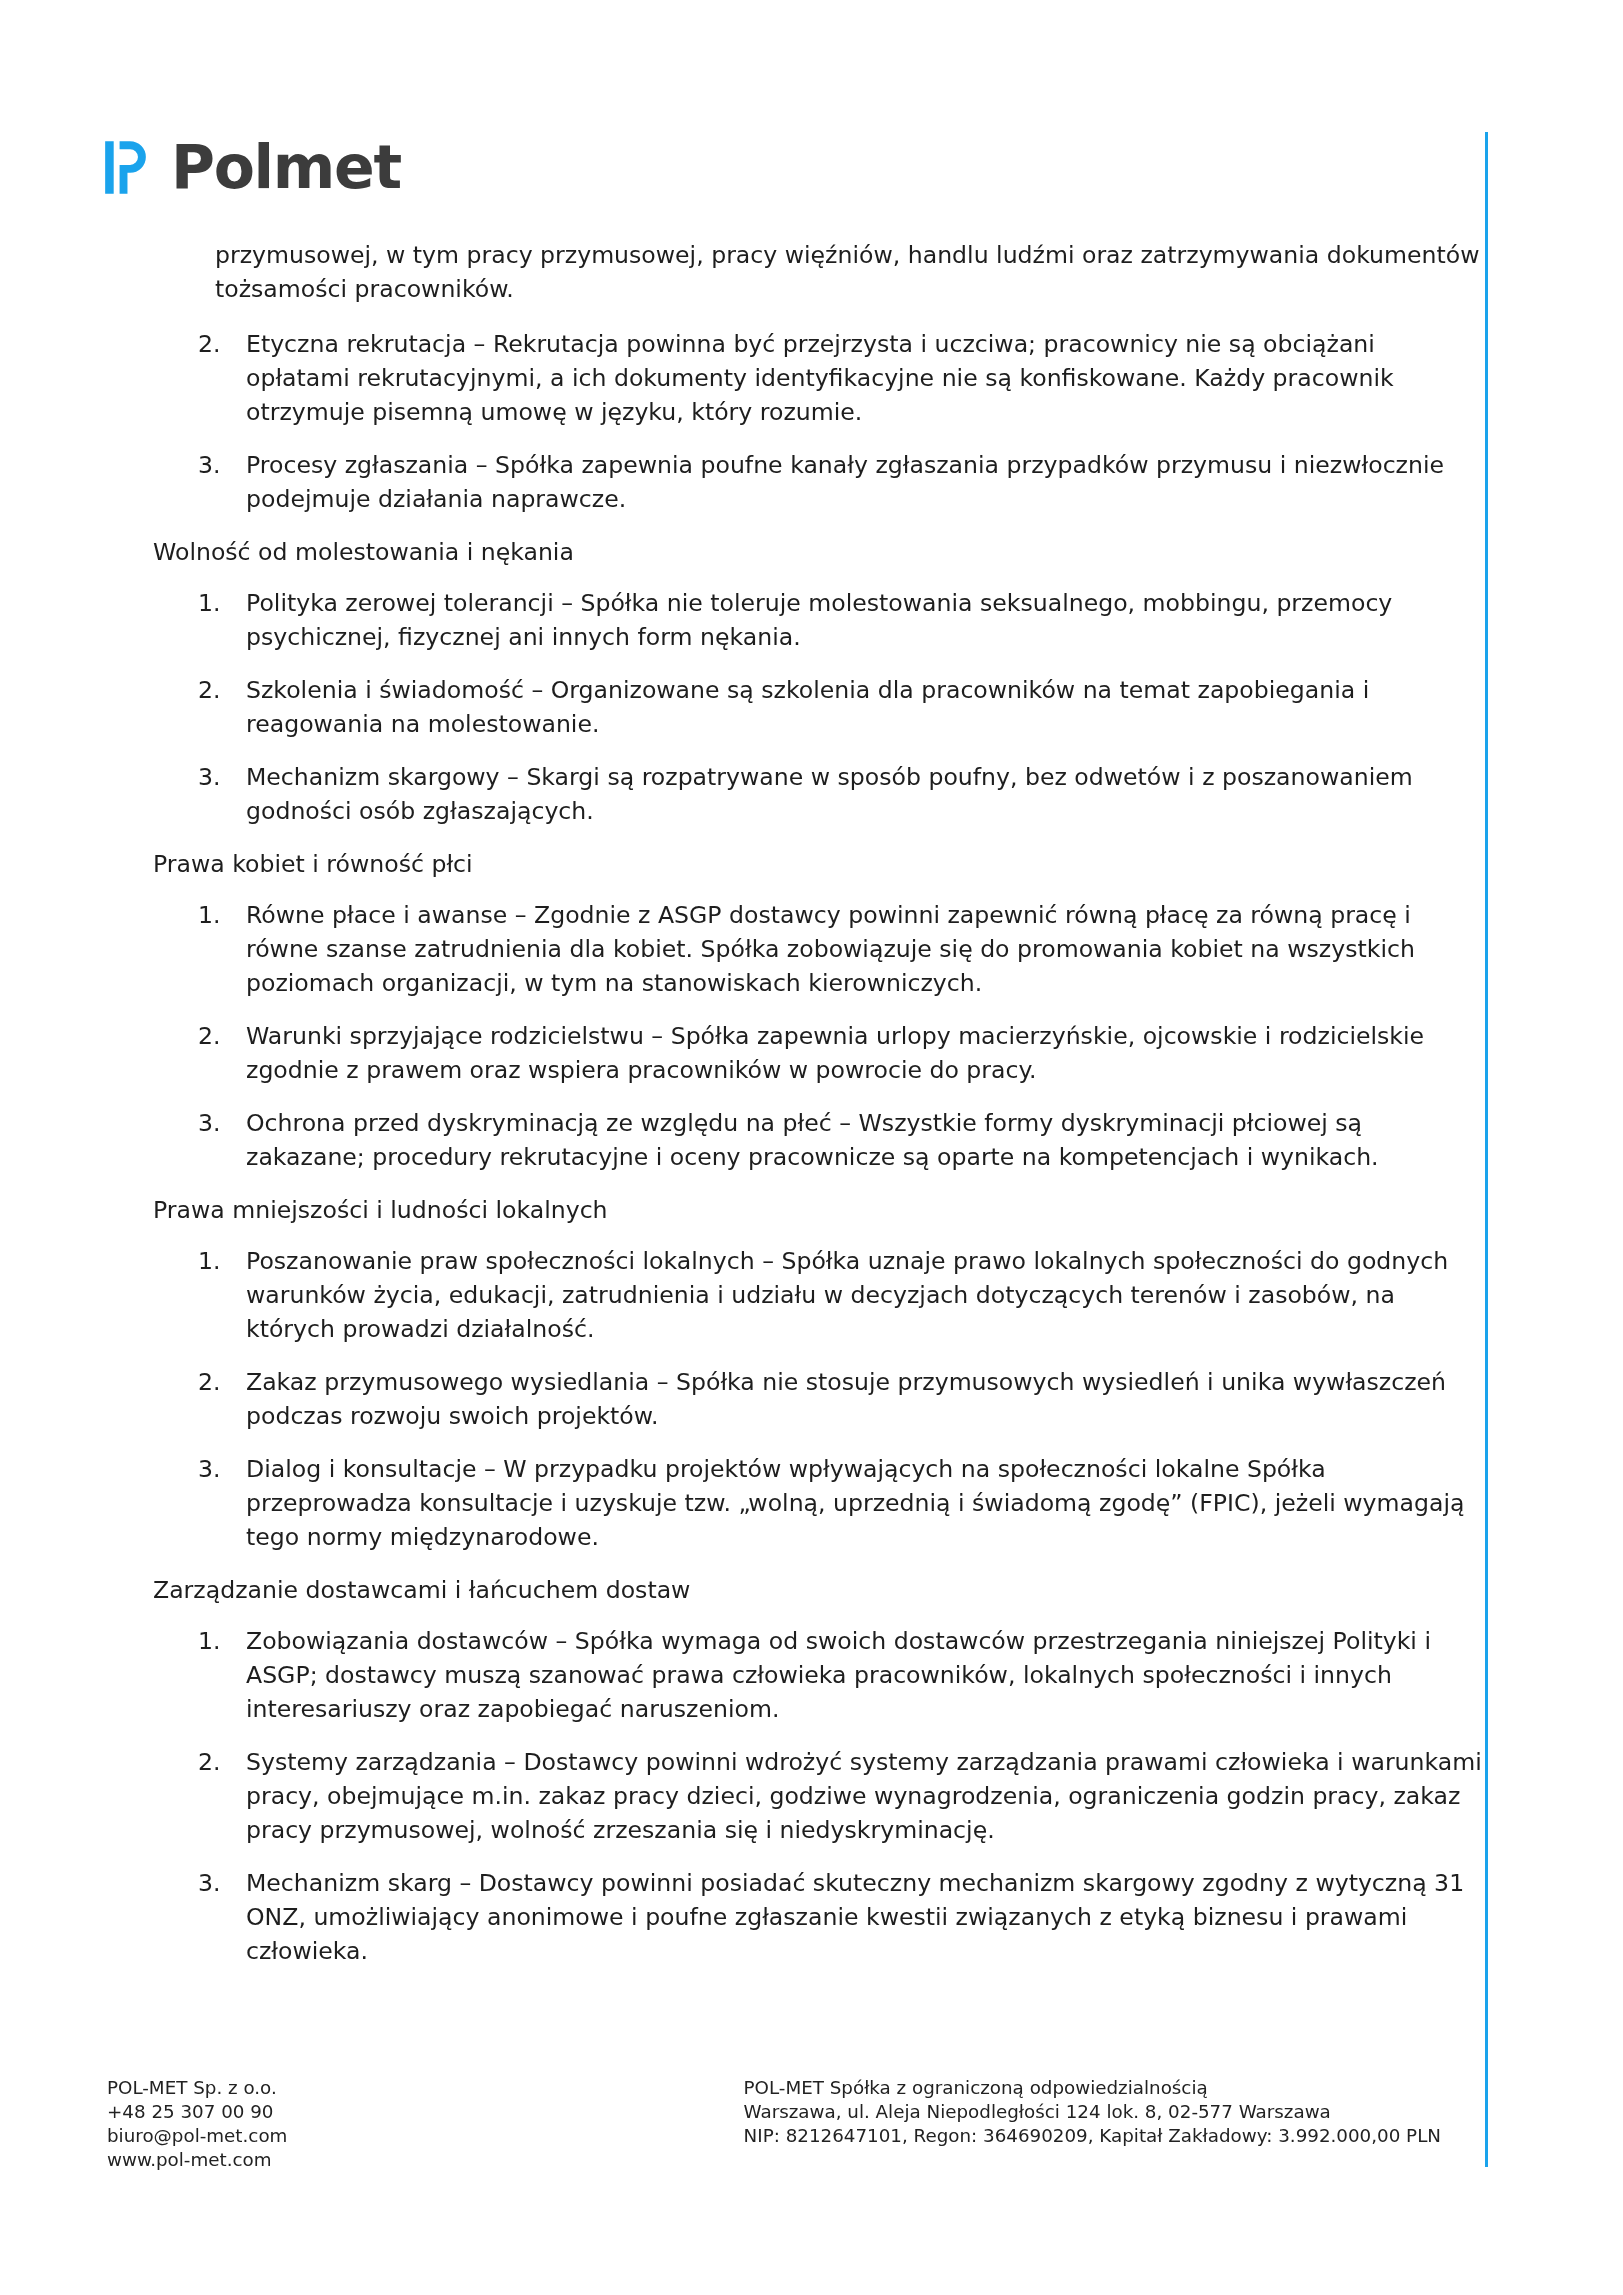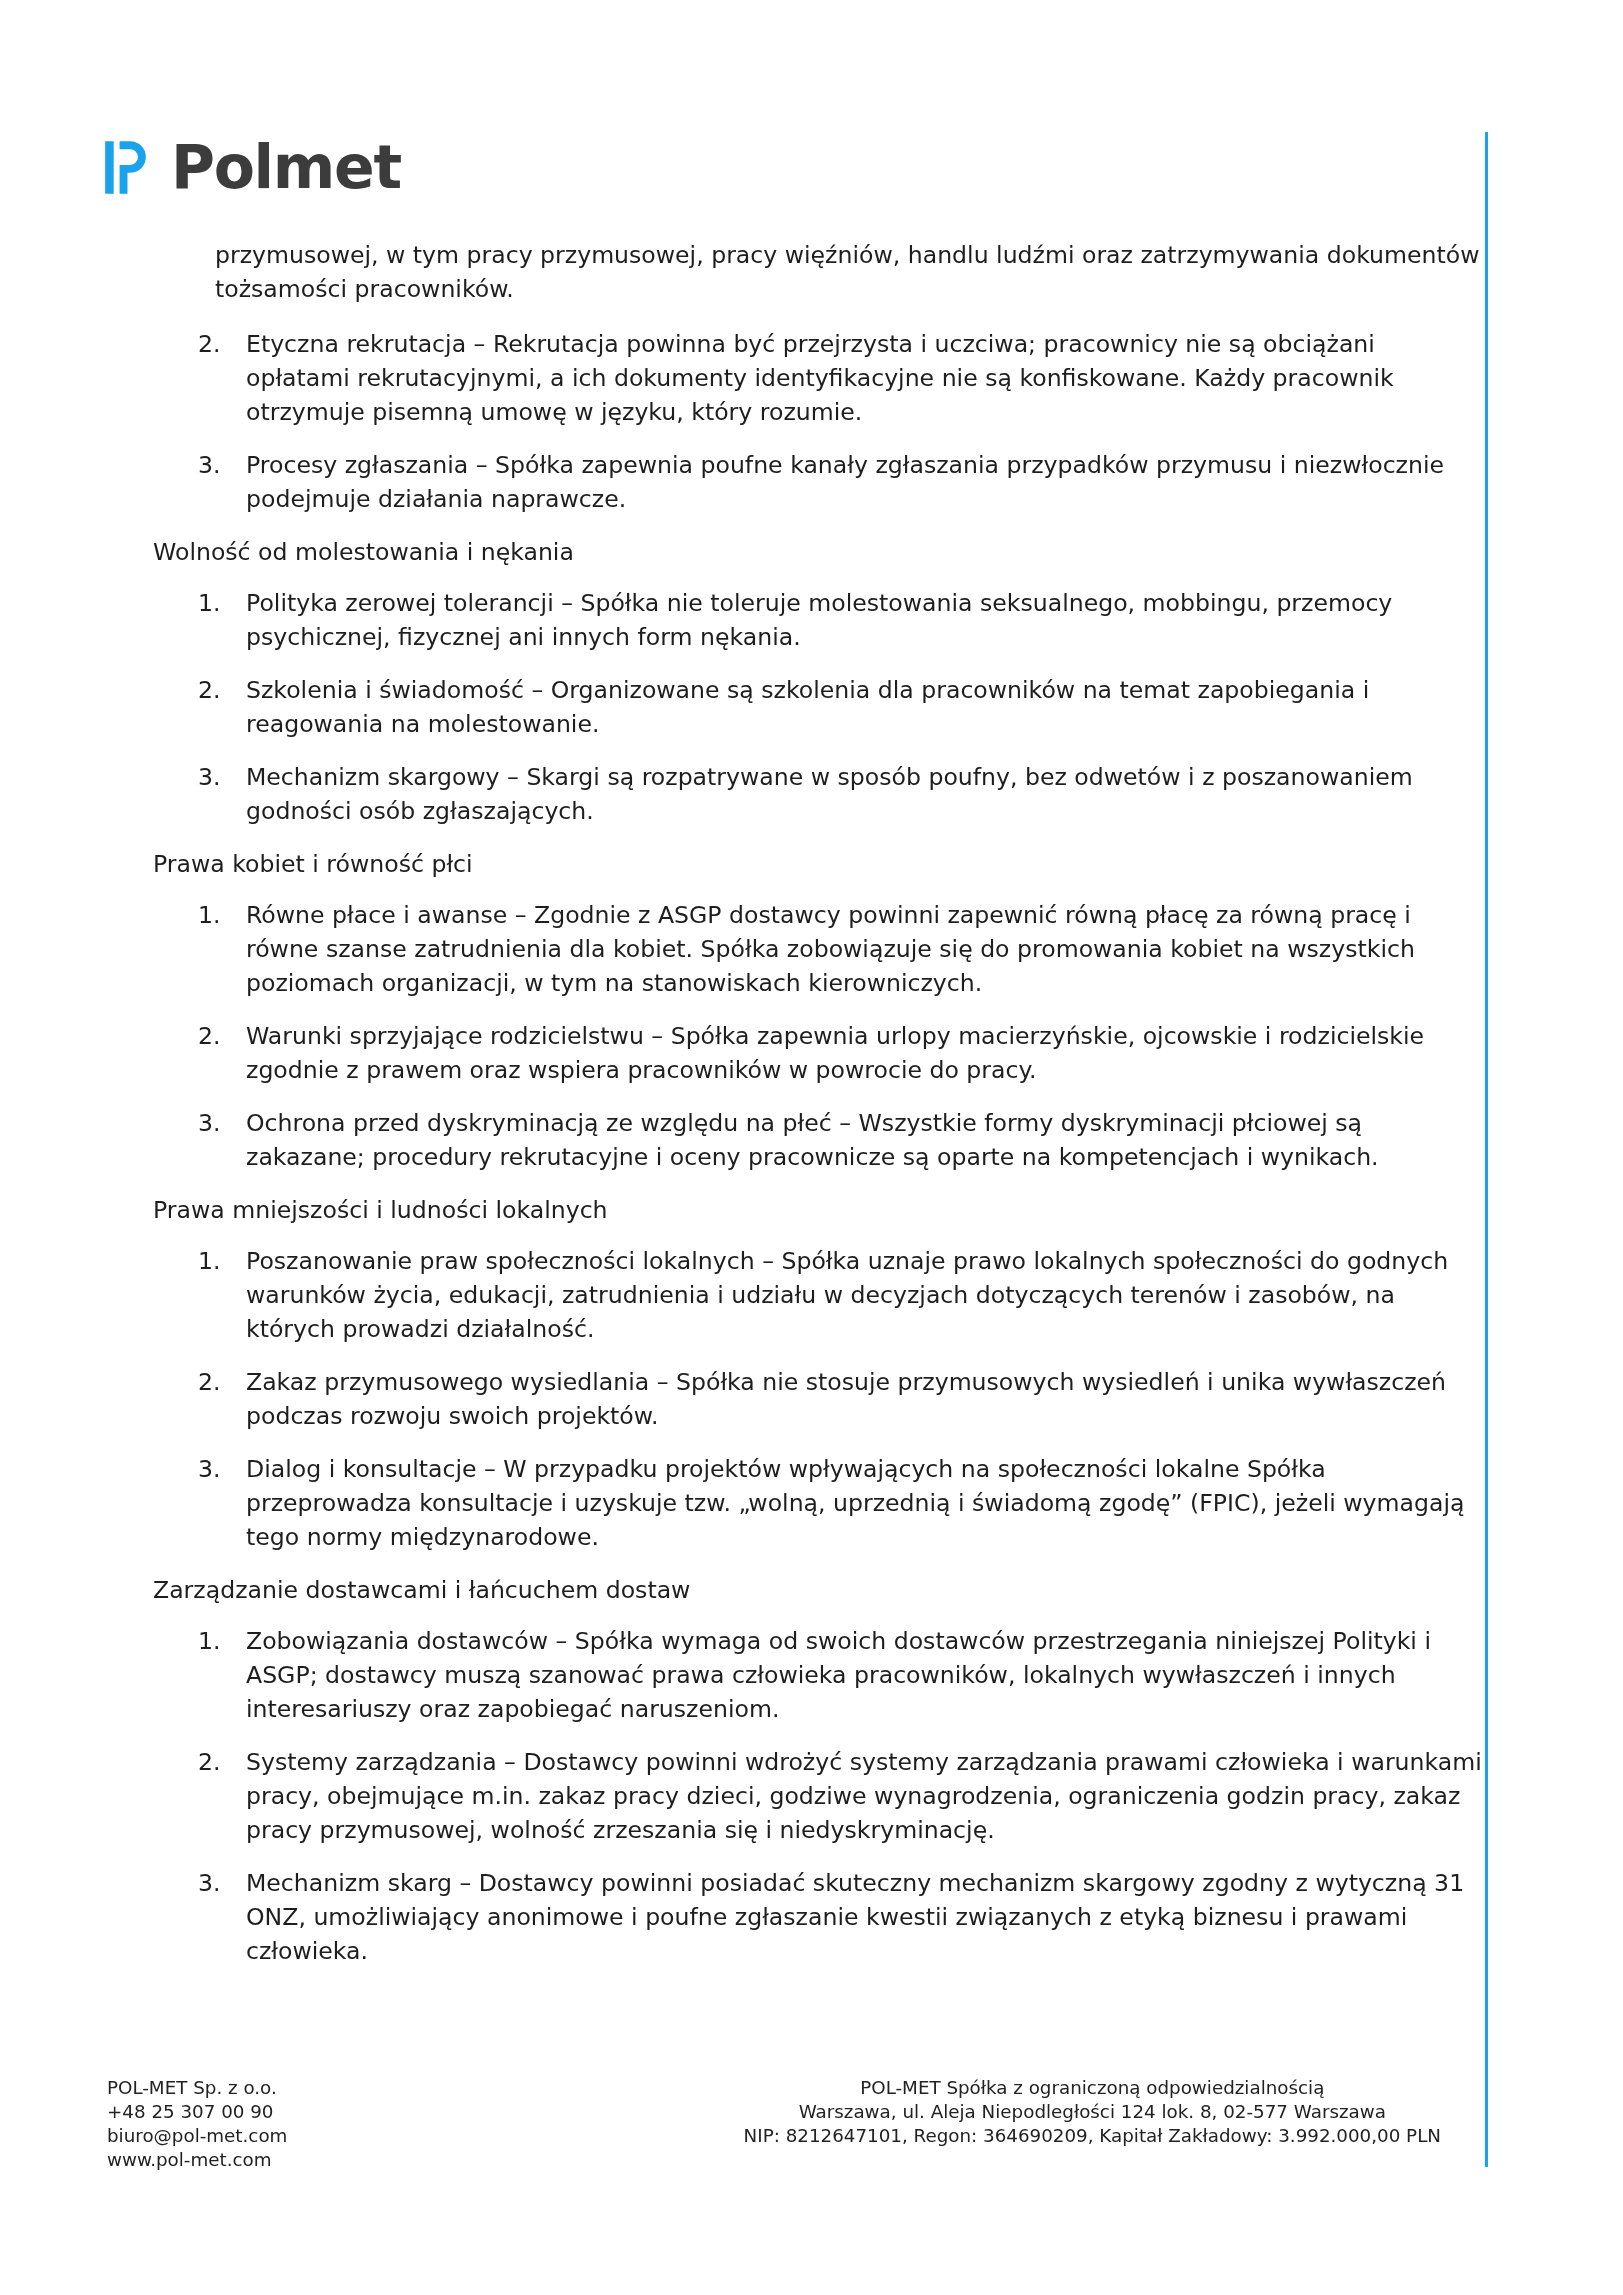--- a/index.html
+++ b/index.html
@@ -11,21 +11,21 @@
   .vline { position: absolute; left: 1485px; top: 132px; width: 3.3px; height: 2035px; background: #1aa3ec; }
   .content { position: absolute; left: 153px; top: 238px; width: 1329px; font-size: 23.6px; line-height: 34px; }
   .cont-par { margin-left: 62px; margin-bottom: 21px; }
   .heading { margin: 17px 0 17px 0; }
   ol { list-style: none; margin: 0; padding: 0; }
   .item { display: flex; margin-bottom: 19px; }
   .item .num { width: 48px; margin-left: 45px; flex: none; }
   .item .txt { flex: 1; }
   .section { margin-top: 0; }
   .footer-left { position: absolute; left: 107px; top: 2076px; font-size: 18.3px; line-height: 24px; color: #222; }
-  .footer-right { position: absolute; right: 183px; top: 2076px; font-size: 18.3px; line-height: 24px; color: #222; text-align: center; }
+  .footer-right { position: absolute; right: 183px; top: 2076px; font-size: 18.3px; line-height: 24px; color: #222; text-align: left; }
   .footer-left div, .footer-right div { white-space: nowrap; }
 </style>
 </head>
 <body>
 
 <div class="logo">
   <span class="logo-mark">
     <svg width="41" height="63" viewBox="0 0 62 96">
       <rect x="0" y="8" width="13" height="80" fill="#1aa3ec"></rect>
       <path d="M22 8 H38 A24 24 0 0 1 38 56 H34 V88 H22 V44 H38 A12 12 0 0 0 38 20 H22 Z" fill="#1aa3ec"></path>
@@ -102,21 +102,21 @@
           <span class="txt">Dialog i konsultacje – W przypadku projektów wpływających na społeczności lokalne Spółka przeprowadza konsultacje i uzyskuje tzw. „wolną, uprzednią i świadomą zgodę” (FPIC), jeżeli wymagają tego normy międzynarodowe.</span>
         </li>
     </ol>
   </div>
 
   <div class="section">
     <div class="heading">Zarządzanie dostawcami i łańcuchem dostaw</div>
     <ol>
       <li class="item">
           <span class="num">1.</span>
-          <span class="txt">Zobowiązania dostawców – Spółka wymaga od swoich dostawców przestrzegania niniejszej Polityki i ASGP; dostawcy muszą szanować prawa człowieka pracowników, lokalnych wywłaszczeń i innych interesariuszy oraz zapobiegać naruszeniom.</span>
+          <span class="txt">Zobowiązania dostawców – Spółka wymaga od swoich dostawców przestrzegania niniejszej Polityki i ASGP; dostawcy muszą szanować prawa człowieka pracowników, lokalnych społeczności i innych interesariuszy oraz zapobiegać naruszeniom.</span>
         </li>
       <li class="item">
           <span class="num">2.</span>
           <span class="txt">Systemy zarządzania – Dostawcy powinni wdrożyć systemy zarządzania prawami człowieka i warunkami pracy, obejmujące m.in. zakaz pracy dzieci, godziwe wynagrodzenia, ograniczenia godzin pracy, zakaz pracy przymusowej, wolność zrzeszania się i niedyskryminację.</span>
         </li>
       <li class="item">
           <span class="num">3.</span>
           <span class="txt">Mechanizm skarg – Dostawcy powinni posiadać skuteczny mechanizm skargowy zgodny z wytyczną 31 ONZ, umożliwiający anonimowe i poufne zgłaszanie kwestii związanych z etyką biznesu i prawami człowieka.</span>
         </li>
     </ol>

